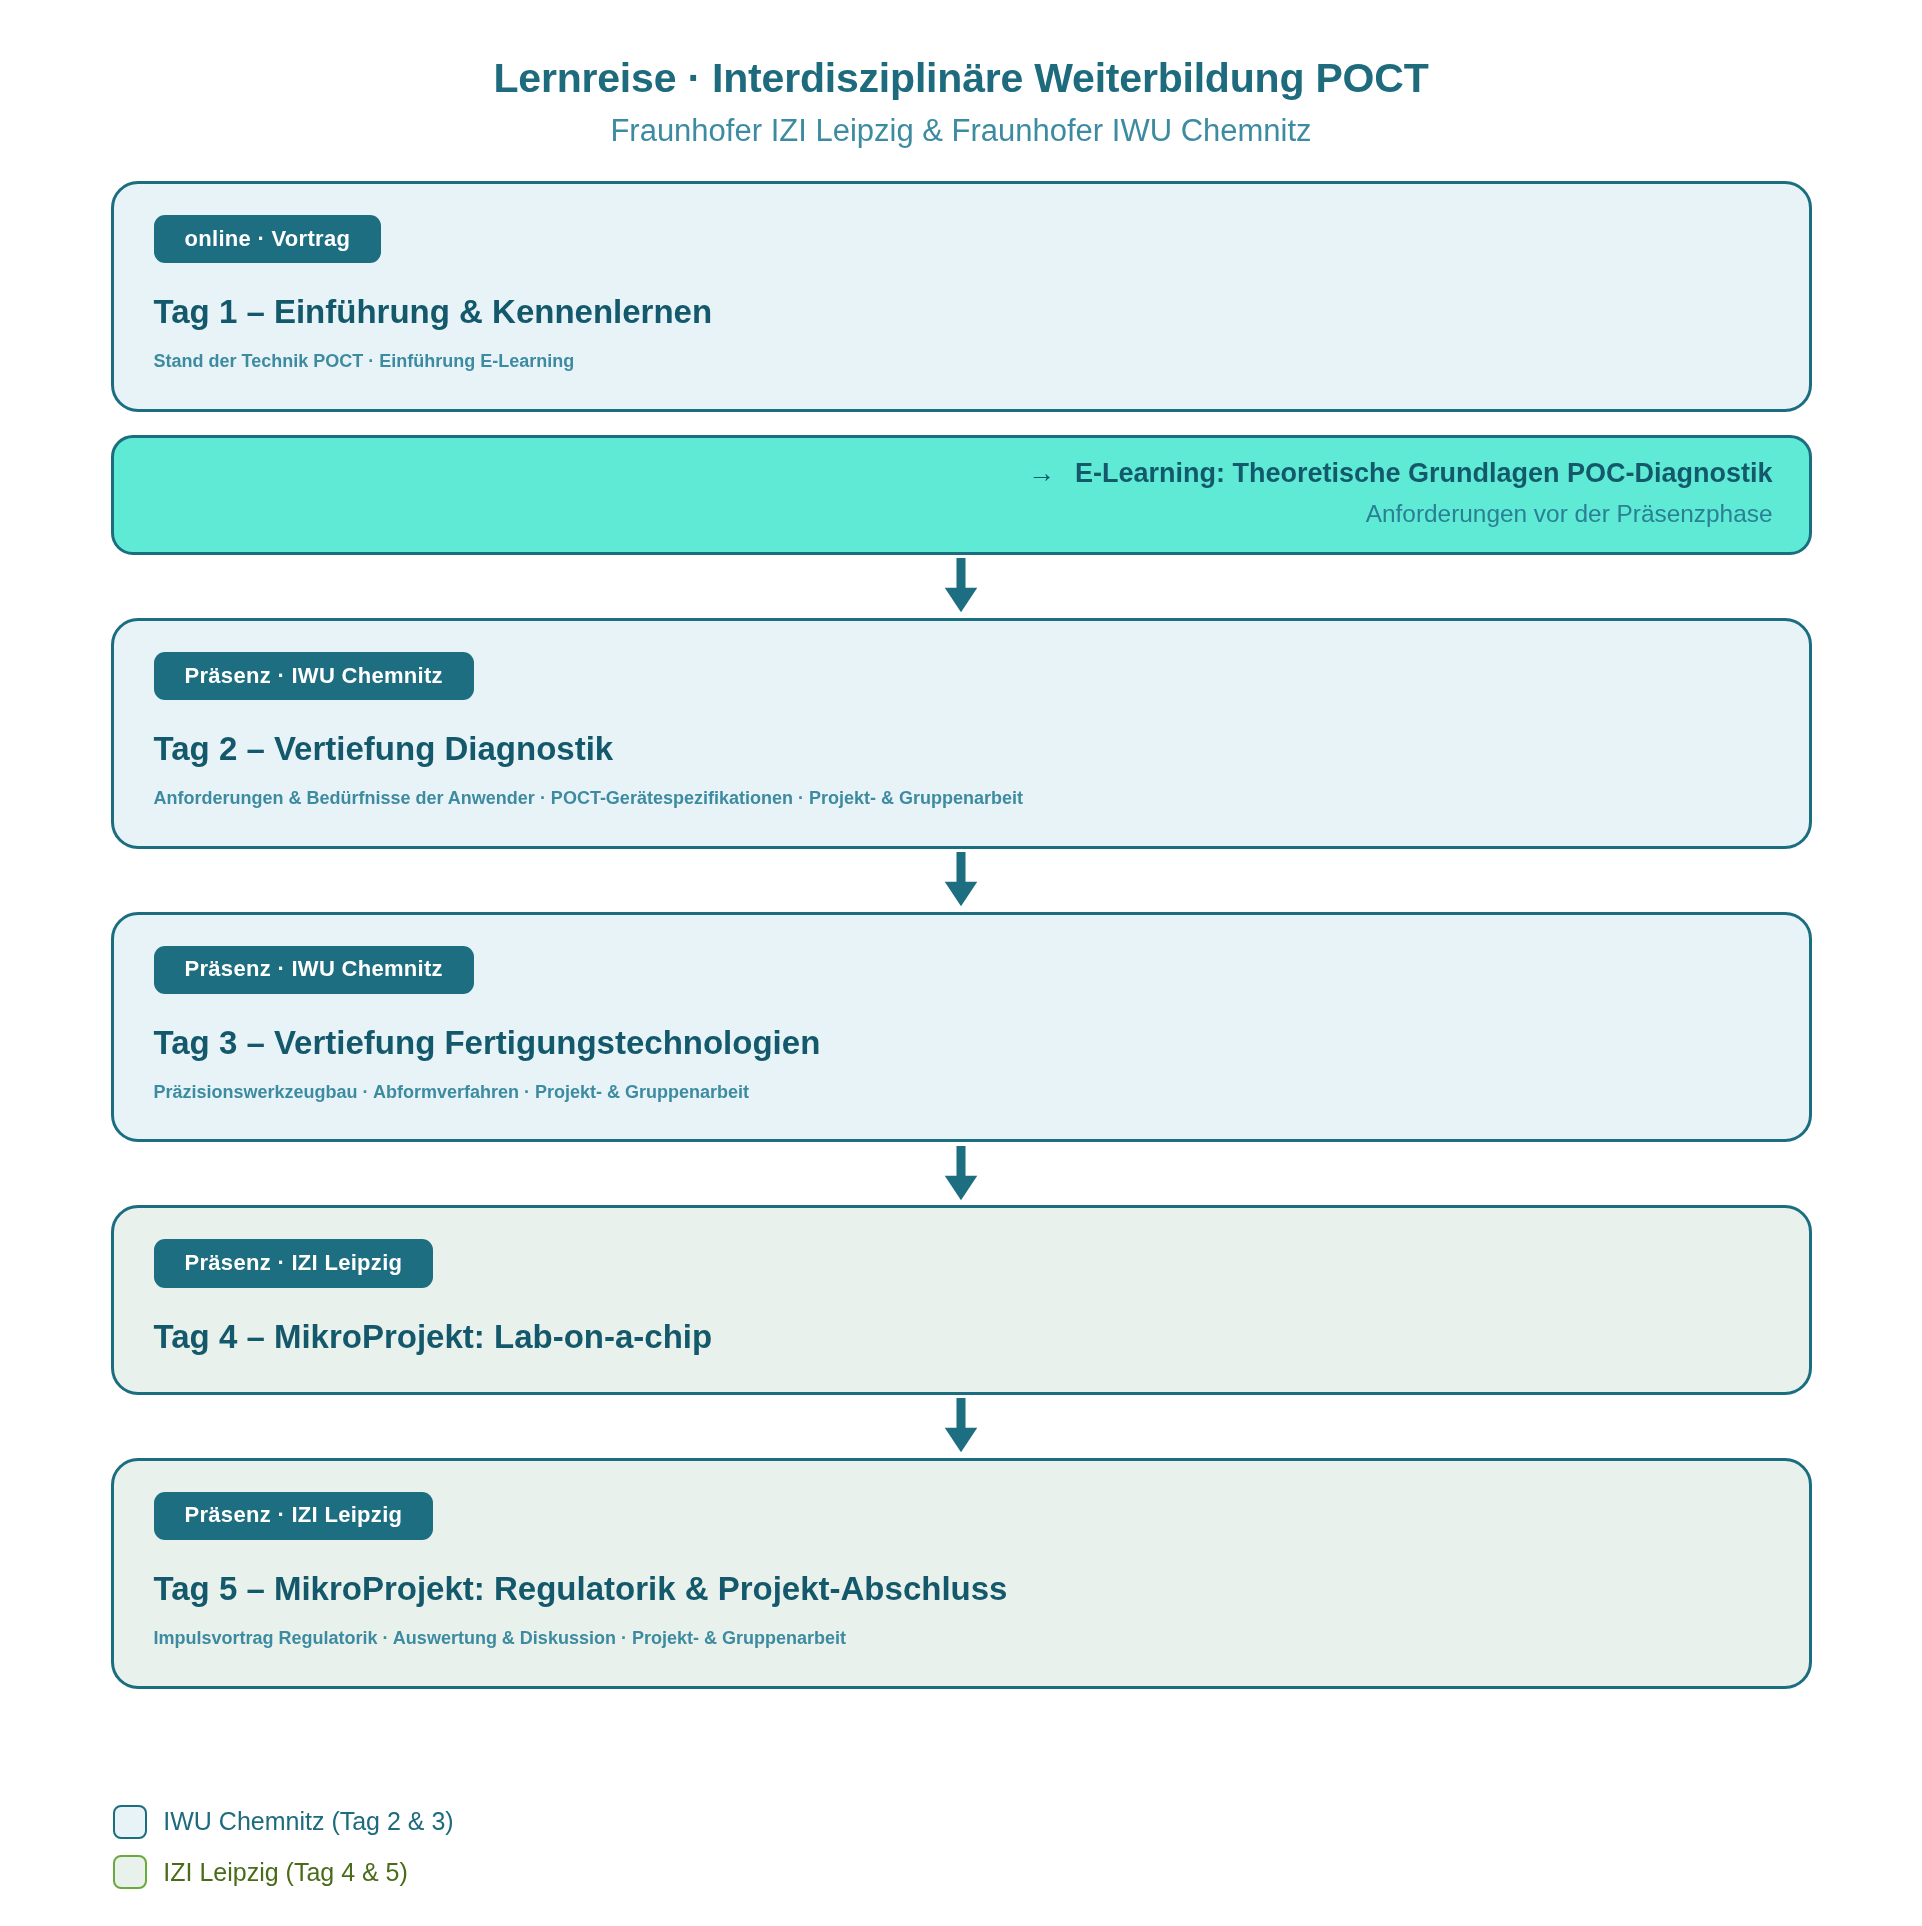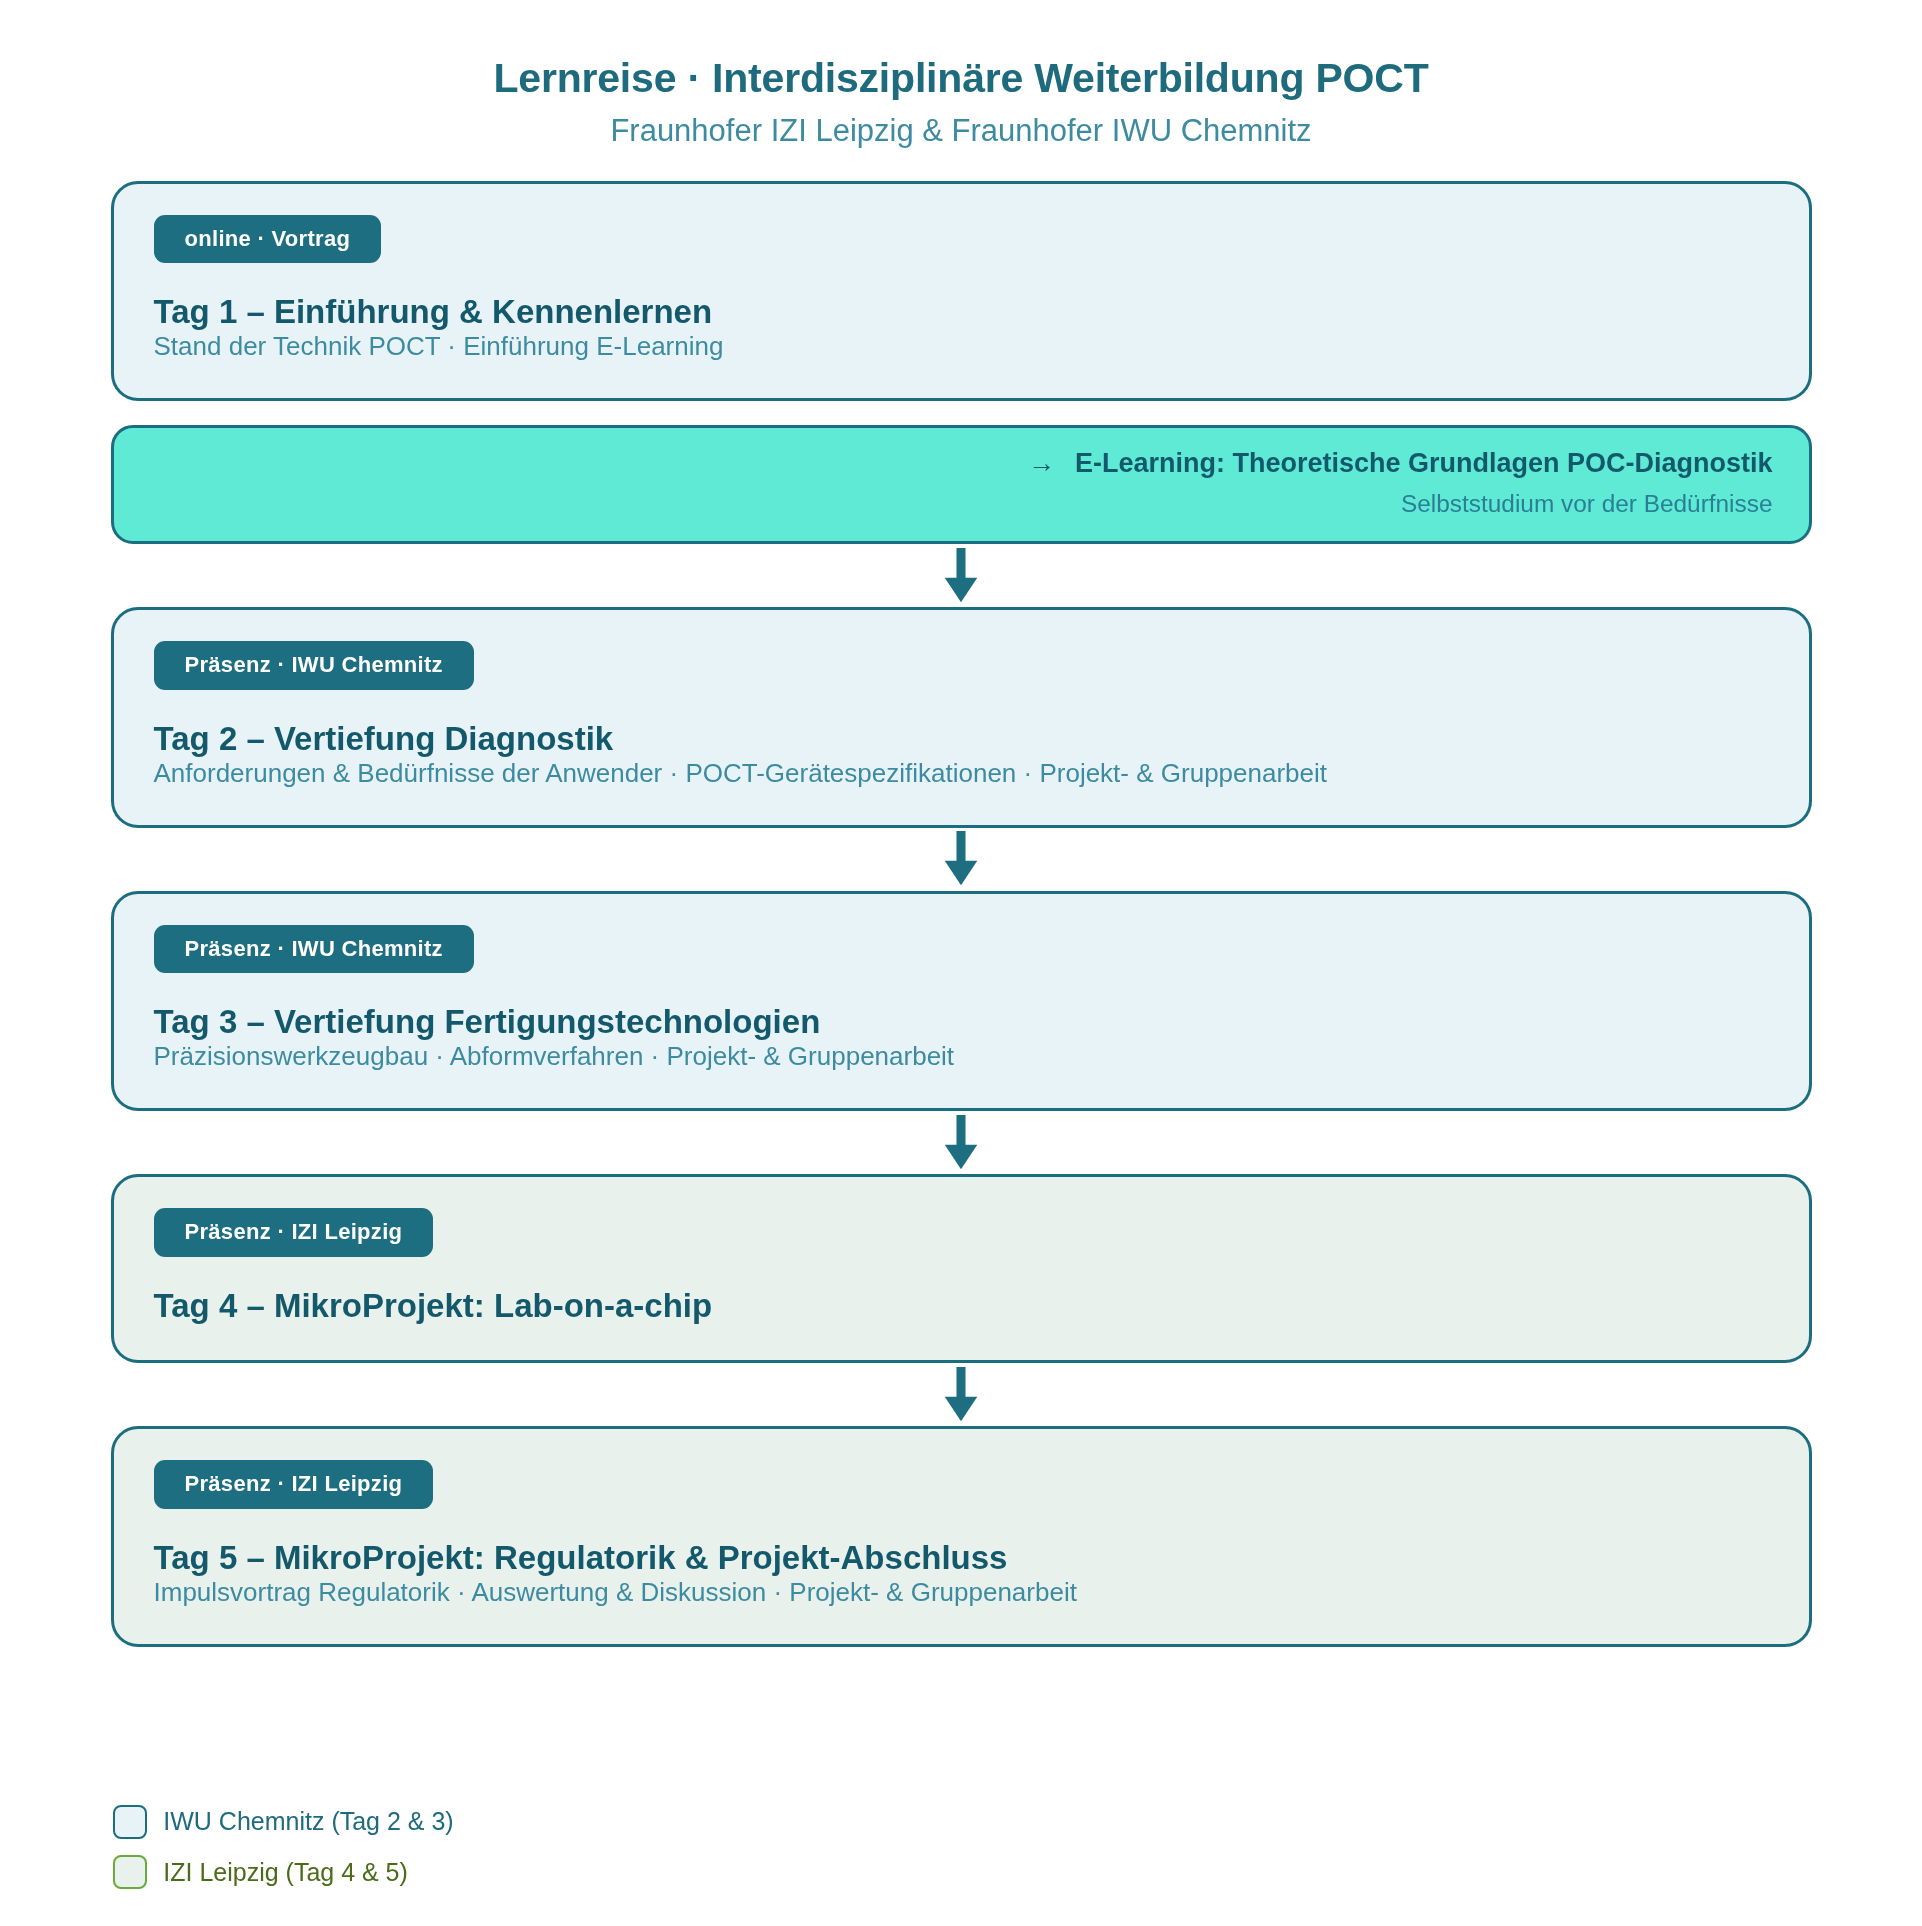--- a/index.html
+++ b/index.html
@@ -75,23 +75,24 @@
     line-height: 1;
   }
   .card-title {
     font-size: 33px;
     font-weight: bold;
     color: #14596b;
     margin-top: 31px;
     line-height: 1.12;
   }
   .card-sub {
-    font-size: 26px;
-    font-weight: normal;
+    font-size: 18px;
+    font-weight: bold;
     color: #3d8ba0;
+    margin-top: 20px;
     line-height: 1.2;
   }
 
   
   .elearn {
     box-sizing: border-box;
     border: 3.6px solid #1b6d80;
     border-radius: 22px;
     background: #5eead4;
     padding: 20px 36px 23.5px 36px;
@@ -173,21 +174,21 @@
     <div class="card blue">
       <div class="badge">online · Vortrag</div>
       <div class="card-title">Tag 1 – Einführung &amp; Kennenlernen</div>
       <div class="card-sub">Stand der Technik POCT  ·  Einführung E-Learning</div>
     </div>
 
     <div class="elearn">
       <div class="elearn-title">
         <span class="elearn-arrow">→</span><span>E-Learning: Theoretische Grundlagen POC-Diagnostik</span>
       </div>
-      <div class="elearn-sub">Selbststudium vor der Bedürfnisse</div>
+      <div class="elearn-sub">Anforderungen vor der Präsenzphase</div>
     </div>
 
     <div class="connector">
       <svg class="arrow-svg" width="40" height="56" viewBox="0 0 44 62">
         <rect x="17" y="0" width="10" height="34" fill="#1d6e81"></rect>
         <polygon points="4,33 40,33 22,60" fill="#1d6e81"></polygon>
       </svg>
     </div>
 
     <div class="card blue">

